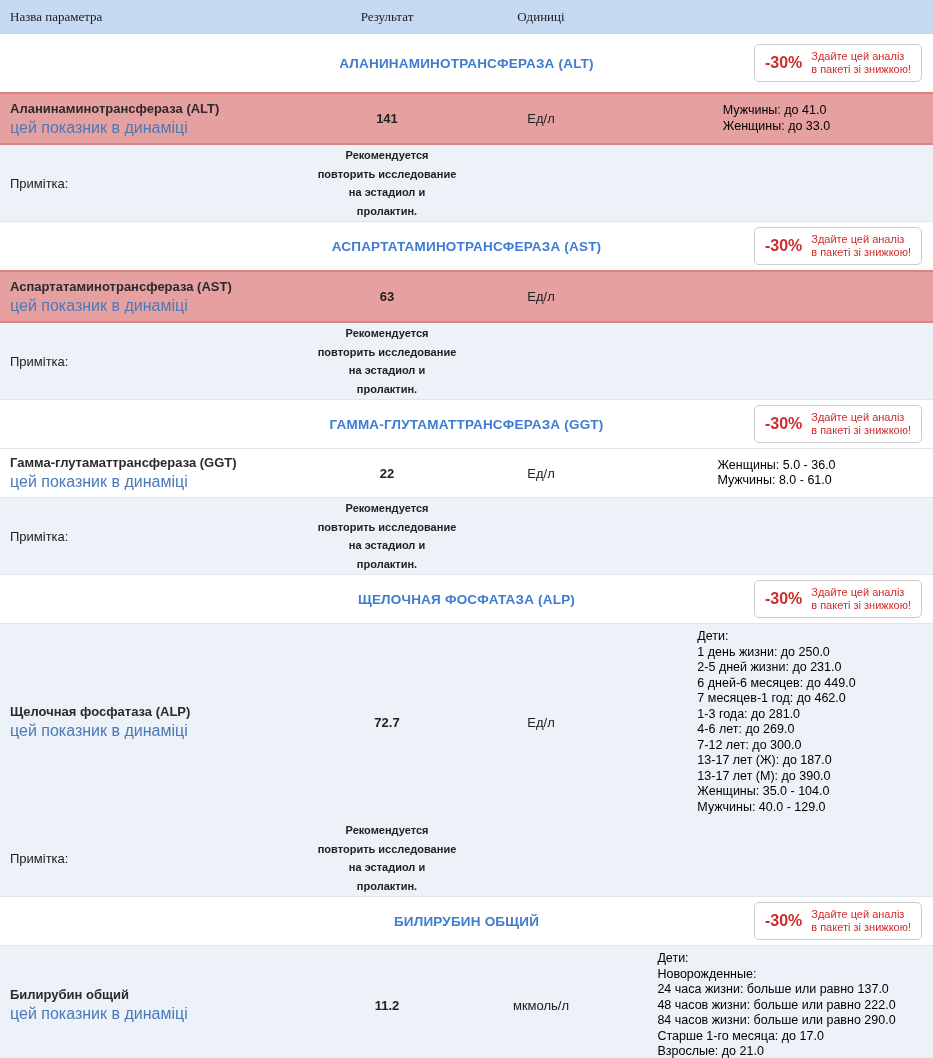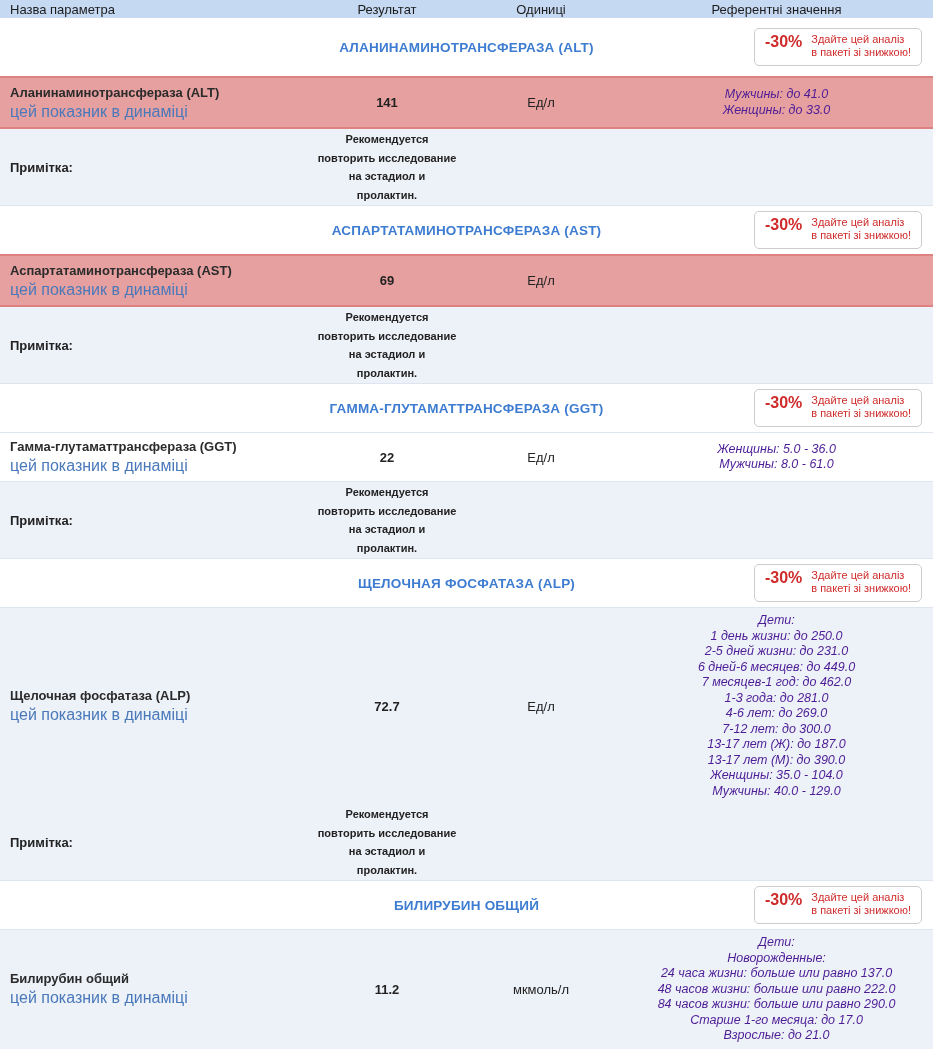--- a/index.html
+++ b/index.html
@@ -8,41 +8,41 @@
     width: 933px; height: 1058px; overflow: hidden;
     background: #fff;
     font-family: "Liberation Sans", sans-serif;
     color: #222;
   }
   .page { width: 933px; }
 
   
   .thead {
     display: grid; grid-template-columns: 312px 150px 158px 1fr;
-    height: 18px; align-items: center;
+    height: 34px; align-items: center;
     background: var(--header-bg, #c6d9f3);
-    font-size: 13px; color: #1b1b1b;
+    font-size: 13px; color: #1b1b1b; font-family: Liberation Serif, serif;
   }
   .c1 { padding-left: 10px; }
   .cc { text-align: center; }
 
   
   .section-head { position: relative; height: 48px; background: #fff; }
   .section-head.tall { height: 58px; }
   .section-title {
     position: absolute; left: 0; right: 0; top: 50%;
     transform: translateY(-50%);
     text-align: center; font-weight: bold; font-size: 13.5px;
     color: var(--section-title, #3d7cd0);
     letter-spacing: .2px;
   }
   .promo {
     position: absolute; right: 11px; top: 50%;
     transform: translateY(-50%);
-    display: flex; align-items: flex-start; gap: 9px;
+    display: flex; align-items: center; gap: 9px;
     border: 1px solid #ccc; border-radius: 5px;
     background: #fff; padding: 4px 10px 5px 10px;
     cursor: pointer; min-height: 38px;
   }
   .promo-pct { color: var(--promo-red, #cf2b2b); font-weight: bold; font-size: 16px; }
   .promo-text { color: var(--promo-red, #cf2b2b); font-size: 11px; line-height: 13px; white-space: pre-line; }
 
   
   .row {
     display: grid; grid-template-columns: 312px 150px 158px 1fr;
@@ -56,41 +56,40 @@
   }
   .row-plain { background: #fff; border-top: 1px solid #dfe5ee; border-bottom: 1px solid #dfe5ee; min-height: 50px; }
   .row-muted { background: var(--muted-bg, #edf1f8); border-top: 1px solid #dfe5ee; min-height: 110px; }
   .row-note  { background: var(--muted-bg, #edf1f8); border-bottom: 1px solid #dfe5ee; min-height: 77px; }
 
   .param-name { font-weight: bold; color: #2b2b2b; font-size: 13px; margin-bottom: 3px; }
   .dyn-link { color: var(--link-blue, #4a79ba); font-size: 16px; text-decoration: none; cursor: pointer; display: inline-block; }
   .result-val { font-weight: bold; text-align: center; }
   .units-val { text-align: center; }
   .ref-val {
-    text-align: center; white-space: pre-line;
-    font-size: 12.5px; line-height: 15.5px; color: #4c1d95;
-    justify-self: center; width: max-content; padding: 5px 0; font-style: italic;
-  }
-  .note-label { font-weight: bold; font-size: 13px; }
+    text-align: left; white-space: pre-line;
+    font-size: 12.5px; line-height: 15.5px; color: #000000;
+    justify-self: center; width: max-content; padding: 5px 0;
+  }
+  .note-label { font-weight: normal; font-size: 13px; }
   .note-text {
     font-weight: bold; font-size: 11px; line-height: 18.5px;
     text-align: center; white-space: pre-line;
     justify-self: center; width: max-content;
   }
 </style>
 </head>
 <body>
 
 <div class="page">
 
   <div class="thead">
     <div class="c1">Назва параметра</div>
     <div class="cc">Результат</div>
     <div class="cc">Одиниці</div>
-    <div class="cc">Референтні значення</div>
   </div>
 
   <div class="section-head tall">
     <div class="section-title">АЛАНИНАМИНОТРАНСФЕРАЗА (ALT)</div>
     <div class="promo">
       <span class="promo-pct">-30%</span>
       <span class="promo-text">Здайте цей аналіз
 в пакеті зі знижкою!</span>
     </div>
   </div>
@@ -120,21 +119,21 @@
       <span class="promo-pct">-30%</span>
       <span class="promo-text">Здайте цей аналіз
 в пакеті зі знижкою!</span>
     </div>
   </div>
   <div class="row row-alert">
     <div class="c1">
       <div class="param-name">Аспартатаминотрансфераза (AST)</div>
       <a class="dyn-link">цей показник в динаміці</a>
     </div>
-    <div class="result-val">69</div>
+    <div class="result-val">63</div>
     <div class="units-val">Ед/л</div>
   </div>
   <div class="row row-note">
     <div class="c1 note-label">Примітка:</div>
     <div class="note-text">Рекомендуется
 повторить исследование
 на эстадиол и
 пролактин.</div>
     <div></div>
       <div></div>

